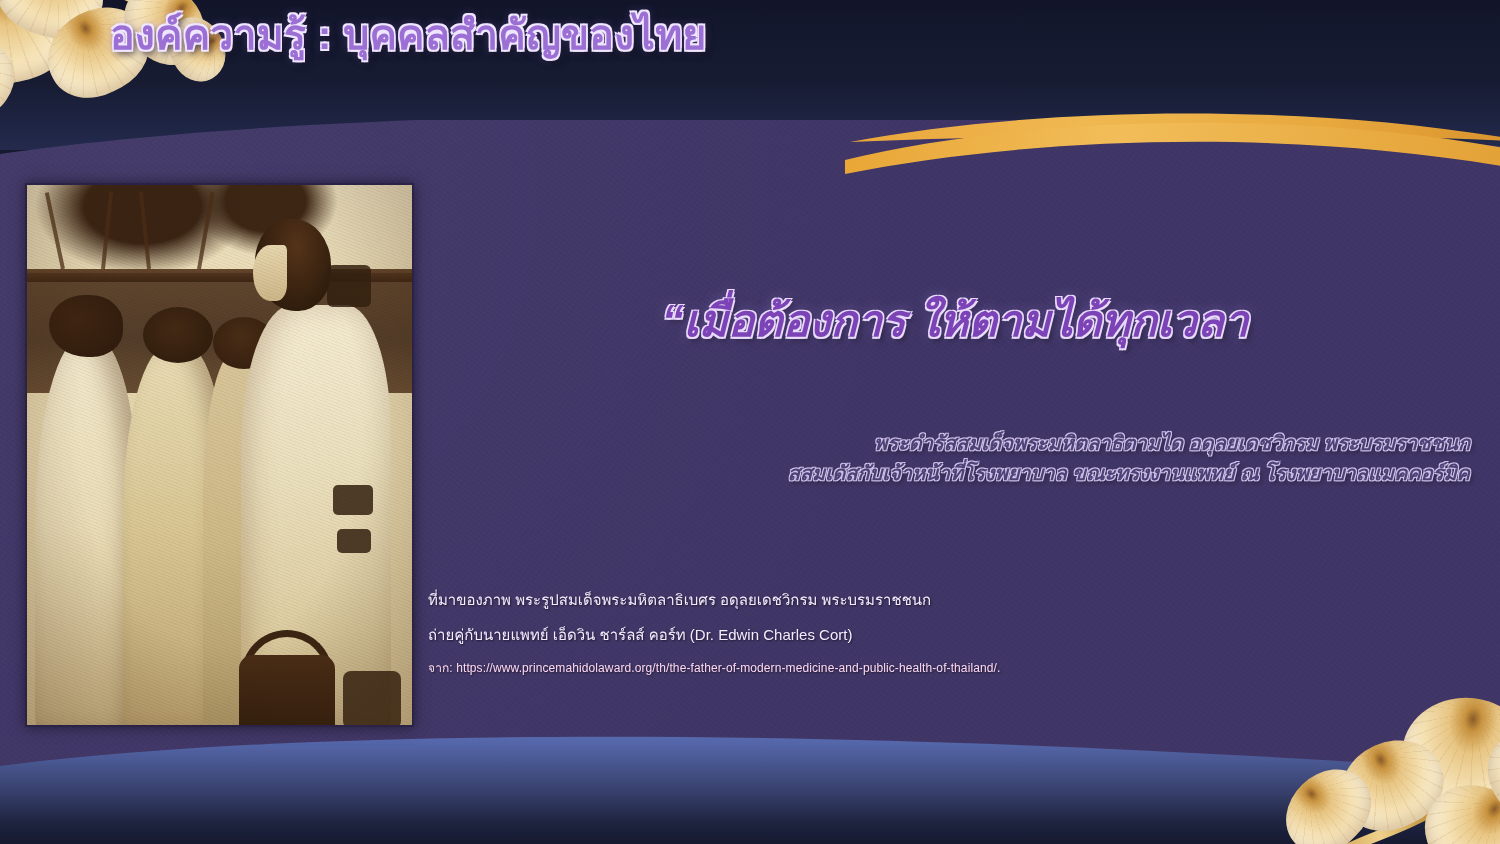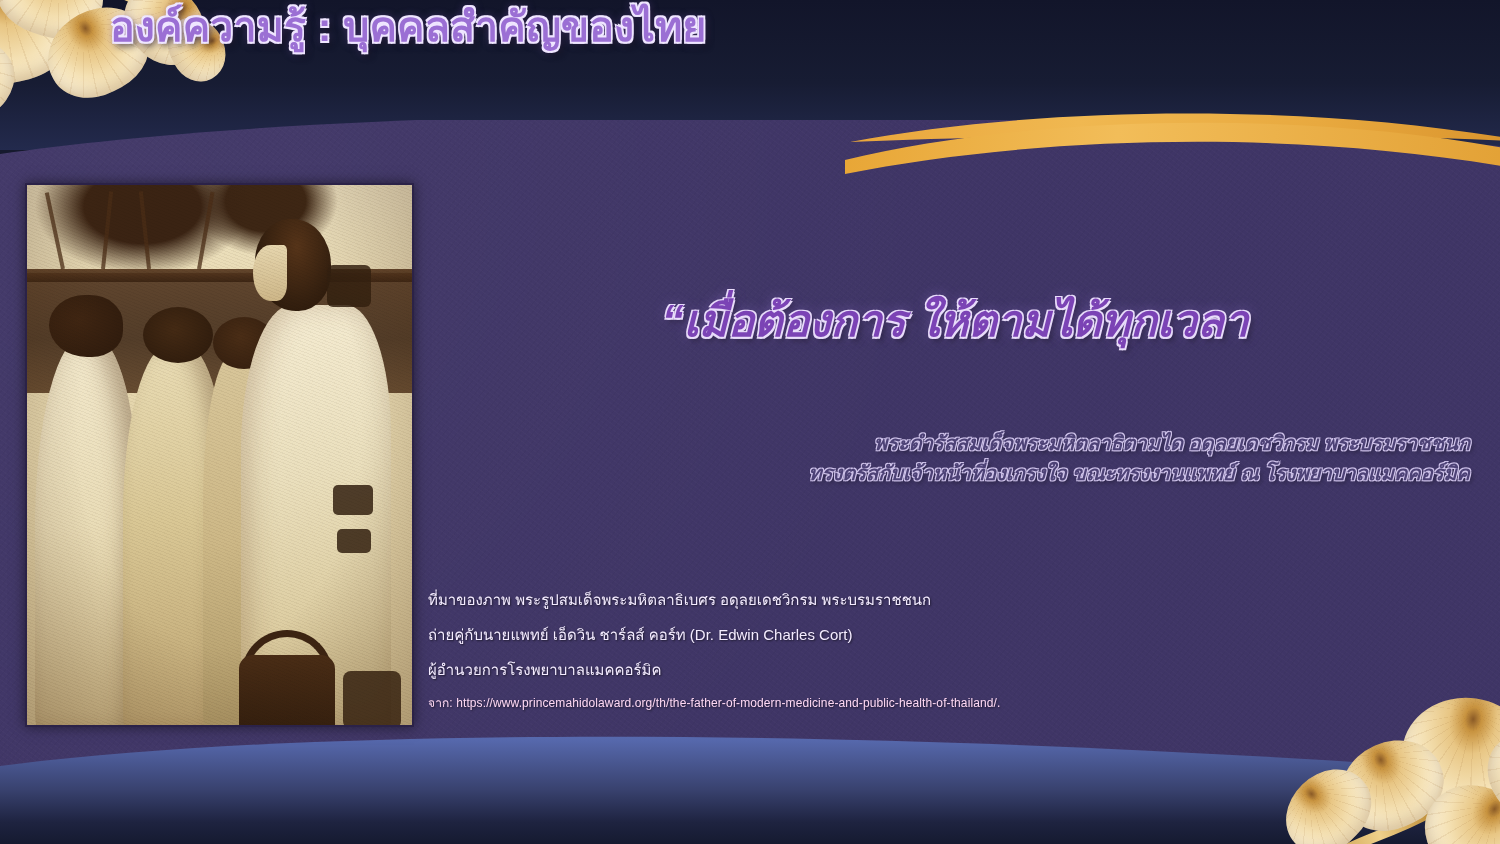--- a/index.html
+++ b/index.html
@@ -71,21 +71,21 @@
       repeating-conic-gradient(from 270deg at 50% 12%, rgba(150,100,45,.20) 0deg 1.2deg, transparent 1.2deg 11deg);
     opacity:.55;
   }
   .stem {
     position:absolute;
     background:linear-gradient(90deg,#c79a46,#efd08b,#b9862f);
     border-radius:40%;
   }
 
   
-  .title-block { position:absolute; left:0; top:4px; width:1252px; }
+  .title-block { position:absolute; left:0; top:12px; width:1252px; }
   .title-line {
     font-family:"Liberation Sans", sans-serif;
     font-weight:bold;
     color:#9b6fd4;
     letter-spacing:.2px;
     white-space:nowrap;
     text-shadow:
       -1.6px -1.6px 0 #efe6ff, 1.6px -1.6px 0 #efe6ff,
       -1.6px  1.6px 0 #efe6ff, 1.6px  1.6px 0 #efe6ff,
        0 0 10px rgba(150,110,220,.55),
@@ -299,23 +299,22 @@
       <div class="photo-vignette"></div>
     </div>
   </div>
 
   <div class="quote-block">
     <div class="quote-line" id="quote-line-1">“เมื่อต้องการ ให้ตามได้ทุกเวลา</div>
   </div>
 
   <div class="attrib-block">
     <div class="attrib-line">พระดำรัสสมเด็จพระมหิตลาธิตามได อดุลยเดชวิกรม พระบรมราชชนก</div>
-    <div class="attrib-line">ทรงตรัสกับเจ้าหน้าที่องเกรงใจ ขณะทรงงานแพทย์ ณ โรงพยาบาลแมคคอร์มิค</div>
+    <div class="attrib-line">สสมเดัสกับเจ้าหน้าที่โรงพยาบาล ขณะทรงงานแพทย์ ณ โรงพยาบาลแมคคอร์มิค</div>
   </div>
 
   <div class="source-block">
     <div class="source-line">ที่มาของภาพ พระรูปสมเด็จพระมหิตลาธิเบศร อดุลยเดชวิกรม พระบรมราชชนก</div>
     <div class="source-line">ถ่ายคู่กับนายแพทย์ เอ็ดวิน ชาร์ลส์ คอร์ท  (Dr. Edwin Charles Cort)</div>
-    <div class="source-line">ผู้อำนวยการโรงพยาบาลแมคคอร์มิค</div>
     <div class="source-line url">จาก: https://www.princemahidolaward.org/th/the-father-of-modern-medicine-and-public-health-of-thailand/.</div>
   </div>
 
 </div>
 
 </body></html>

